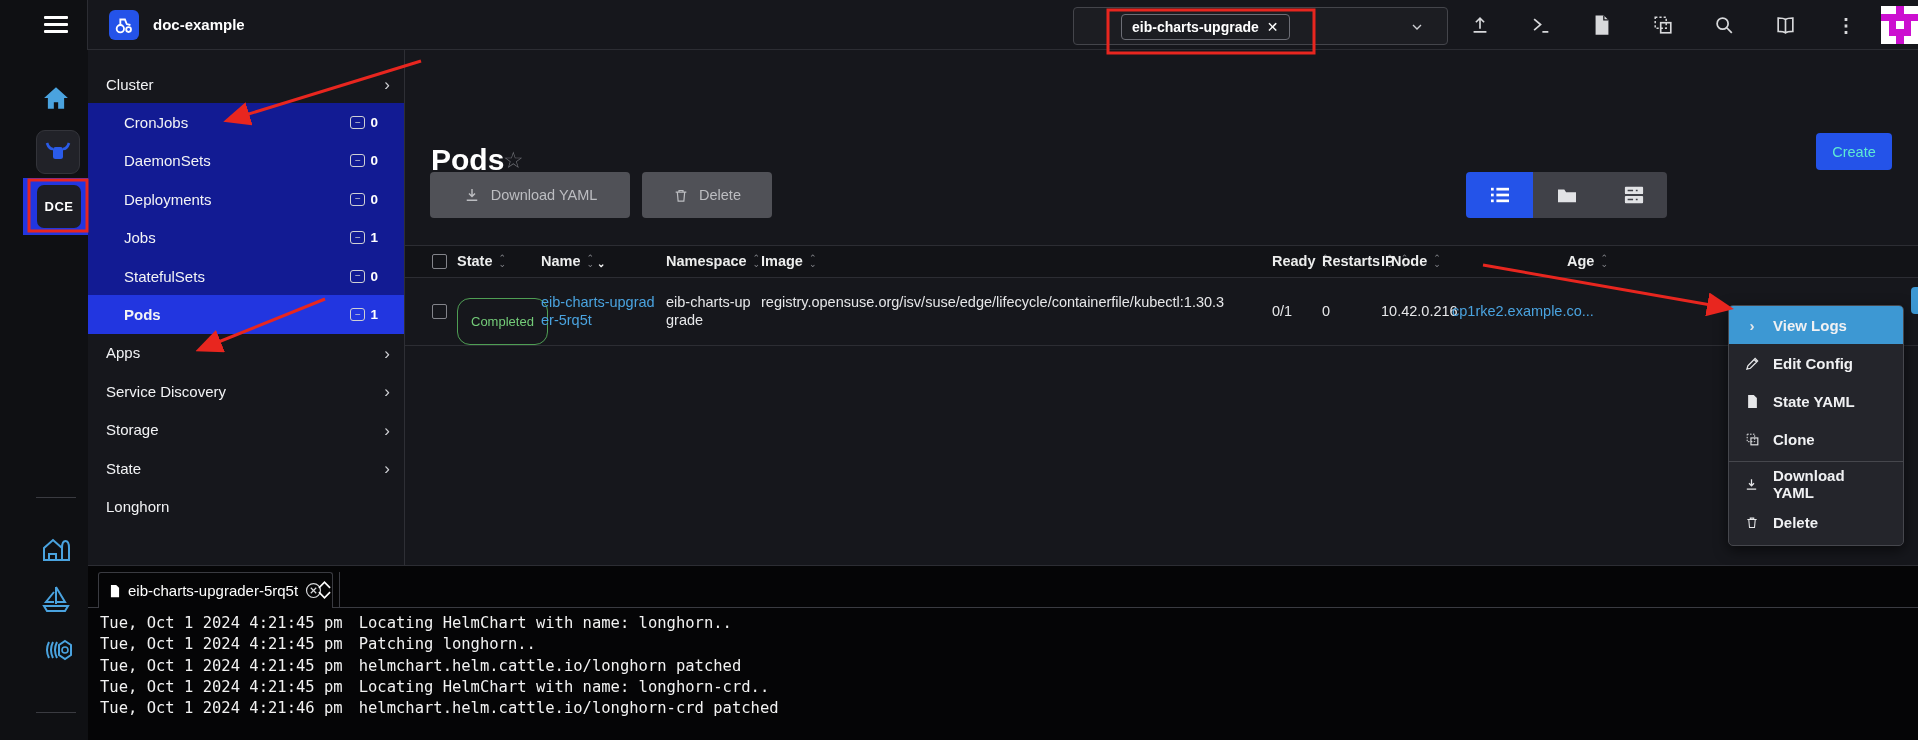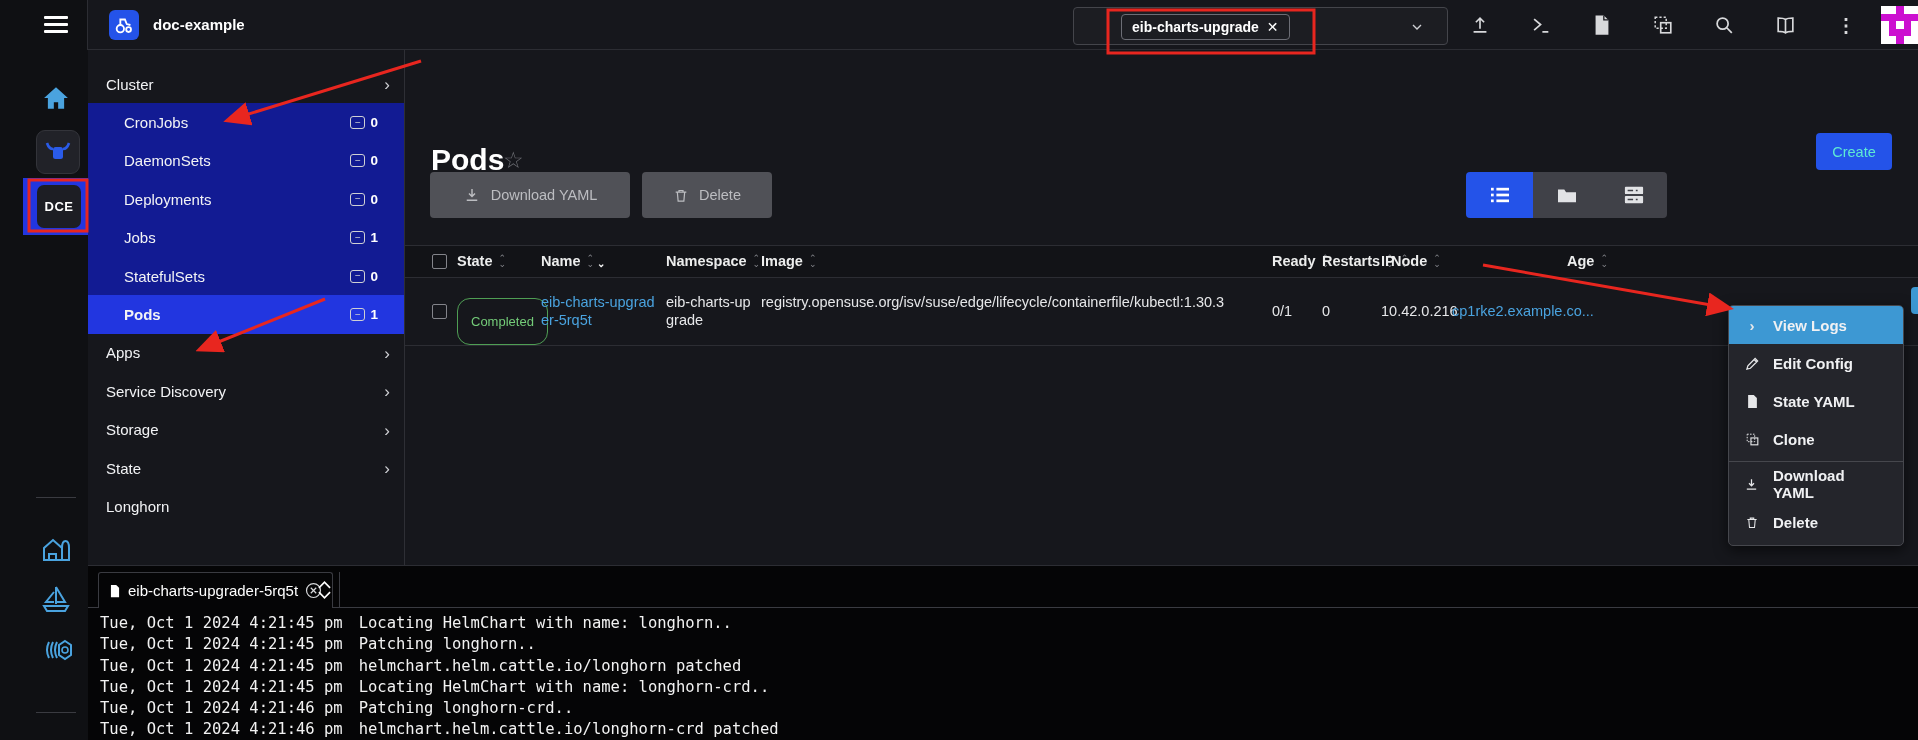--- a/index.html
+++ b/index.html
@@ -538,21 +538,20 @@
         <svg class="ic" width="13" height="8" viewBox="0 0 14 8" style="margin-top:2px;">
             <path d="M1 1 L7 7 L13 1" fill="none" stroke="#fff" stroke-width="1.8"></path>
           </svg>
       </div>
     </div>
     <div class="log-lines">
       <div><span class="log-time">Tue, Oct 1 2024 4:21:45 pm</span><span class="log-msg">Locating HelmChart with name: longhorn..</span></div>
       <div><span class="log-time">Tue, Oct 1 2024 4:21:45 pm</span><span class="log-msg">Patching longhorn..</span></div>
       <div><span class="log-time">Tue, Oct 1 2024 4:21:45 pm</span><span class="log-msg">helmchart.helm.cattle.io/longhorn patched</span></div>
       <div><span class="log-time">Tue, Oct 1 2024 4:21:45 pm</span><span class="log-msg">Locating HelmChart with name: longhorn-crd..</span></div>
-      <div><span class="log-time">Tue, Oct 1 2024 4:21:46 pm</span><span class="log-msg">Patching longhorn-crd..</span></div>
       <div><span class="log-time">Tue, Oct 1 2024 4:21:46 pm</span><span class="log-msg">helmchart.helm.cattle.io/longhorn-crd patched</span></div>
     </div>
   </div>
 
   <svg class="annot" viewBox="0 0 1918 740">
     <defs>
       <marker id="arrowhead" markerWidth="9" markerHeight="8" refX="7" refY="4" orient="auto">
         <polygon points="0 0, 9 4, 0 8" fill="#e8261f"></polygon>
       </marker>
     </defs>

